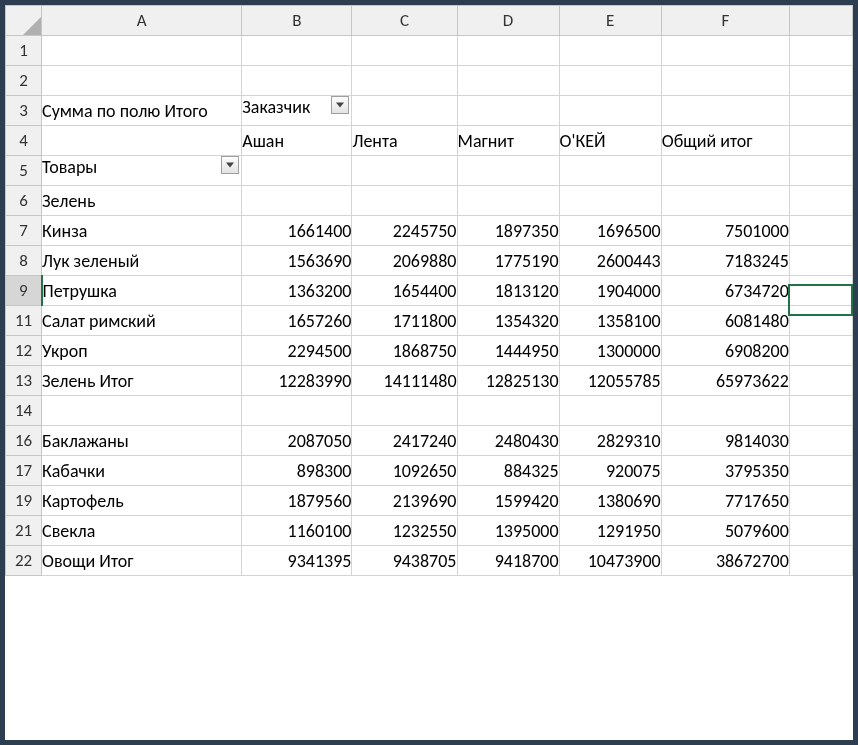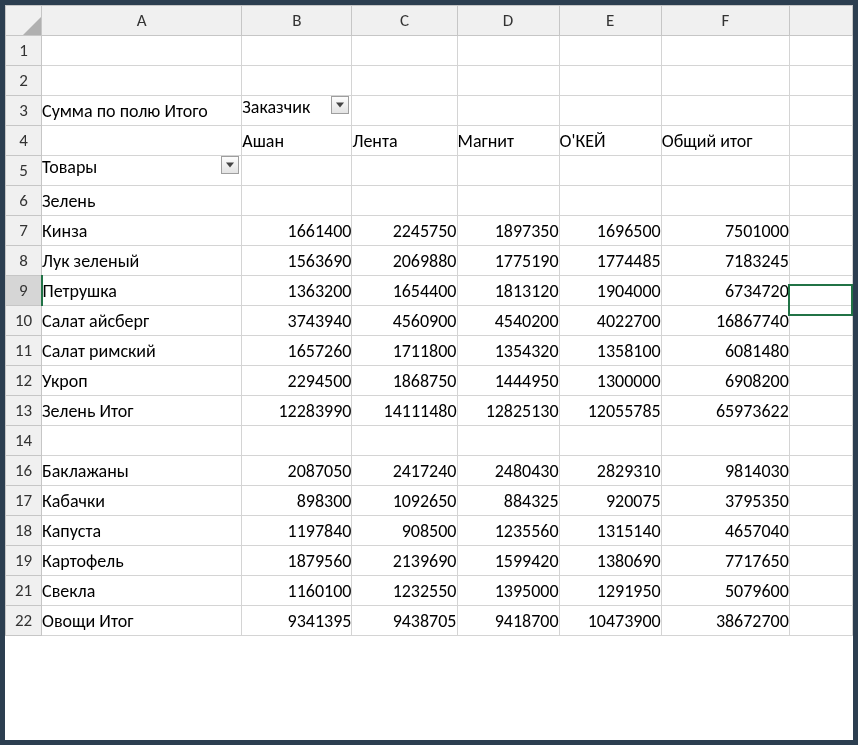--- a/index.html
+++ b/index.html
@@ -240,45 +240,35 @@
     <td class="cell num">1696500</td>
     <td class="cell num">7501000</td>
     <td class="cell"></td>
   </tr>
   <tr>
     <td class="rowhead">8</td>
     <td class="cell lbl indent2">Лук зеленый</td>
     <td class="cell num">1563690</td>
     <td class="cell num">2069880</td>
     <td class="cell num">1775190</td>
-    <td class="cell num">1774485</td>
+    <td class="cell num">2600443</td>
     <td class="cell num">7183245</td>
     <td class="cell"></td>
   </tr>
   <tr>
     <td class="rowhead selected">9</td>
     <td class="cell lbl indent2">Петрушка</td>
     <td class="cell num">1363200</td>
     <td class="cell num">1654400</td>
     <td class="cell num">1813120</td>
     <td class="cell num">1904000</td>
     <td class="cell num">6734720</td>
     <td class="cell"></td>
   </tr>
   <tr>
-    <td class="rowhead">10</td>
-    <td class="cell lbl indent2">Салат айсберг</td>
-    <td class="cell num">3743940</td>
-    <td class="cell num">4560900</td>
-    <td class="cell num">4540200</td>
-    <td class="cell num">4022700</td>
-    <td class="cell num">16867740</td>
-    <td class="cell"></td>
-  </tr>
-  <tr>
     <td class="rowhead">11</td>
     <td class="cell lbl indent2">Салат римский</td>
     <td class="cell num">1657260</td>
     <td class="cell num">1711800</td>
     <td class="cell num">1354320</td>
     <td class="cell num">1358100</td>
     <td class="cell num">6081480</td>
     <td class="cell"></td>
   </tr>
   <tr>
@@ -329,30 +319,20 @@
     <td class="rowhead">17</td>
     <td class="cell lbl indent2">Кабачки</td>
     <td class="cell num">898300</td>
     <td class="cell num">1092650</td>
     <td class="cell num">884325</td>
     <td class="cell num">920075</td>
     <td class="cell num">3795350</td>
     <td class="cell"></td>
   </tr>
   <tr>
-    <td class="rowhead">18</td>
-    <td class="cell lbl indent2">Капуста</td>
-    <td class="cell num">1197840</td>
-    <td class="cell num">908500</td>
-    <td class="cell num">1235560</td>
-    <td class="cell num">1315140</td>
-    <td class="cell num">4657040</td>
-    <td class="cell"></td>
-  </tr>
-  <tr>
     <td class="rowhead">19</td>
     <td class="cell lbl indent2">Картофель</td>
     <td class="cell num">1879560</td>
     <td class="cell num">2139690</td>
     <td class="cell num">1599420</td>
     <td class="cell num">1380690</td>
     <td class="cell num">7717650</td>
     <td class="cell"></td>
   </tr>
   <tr>

